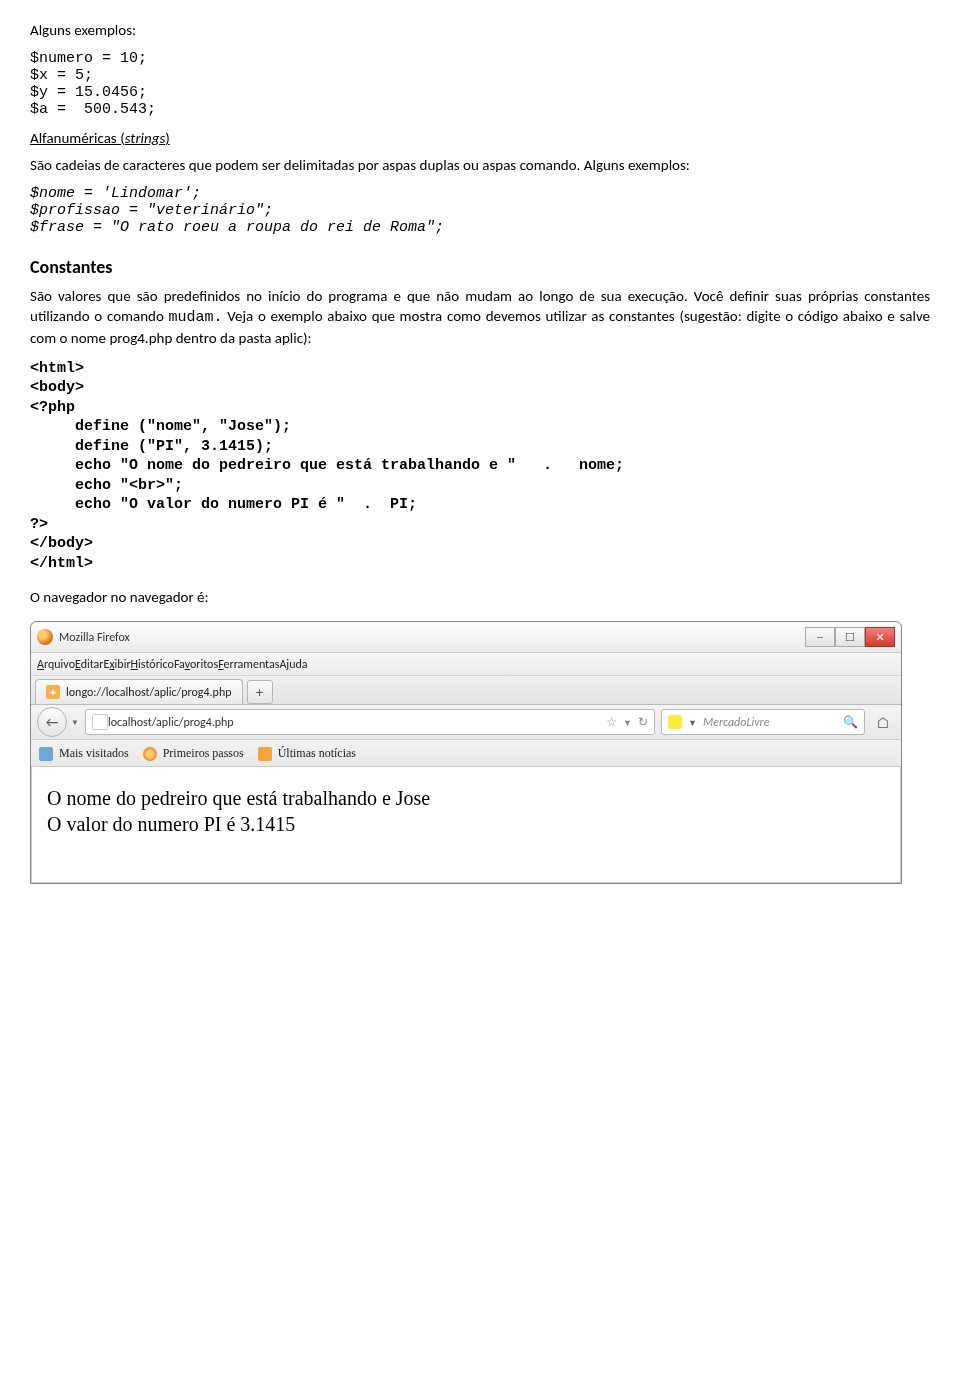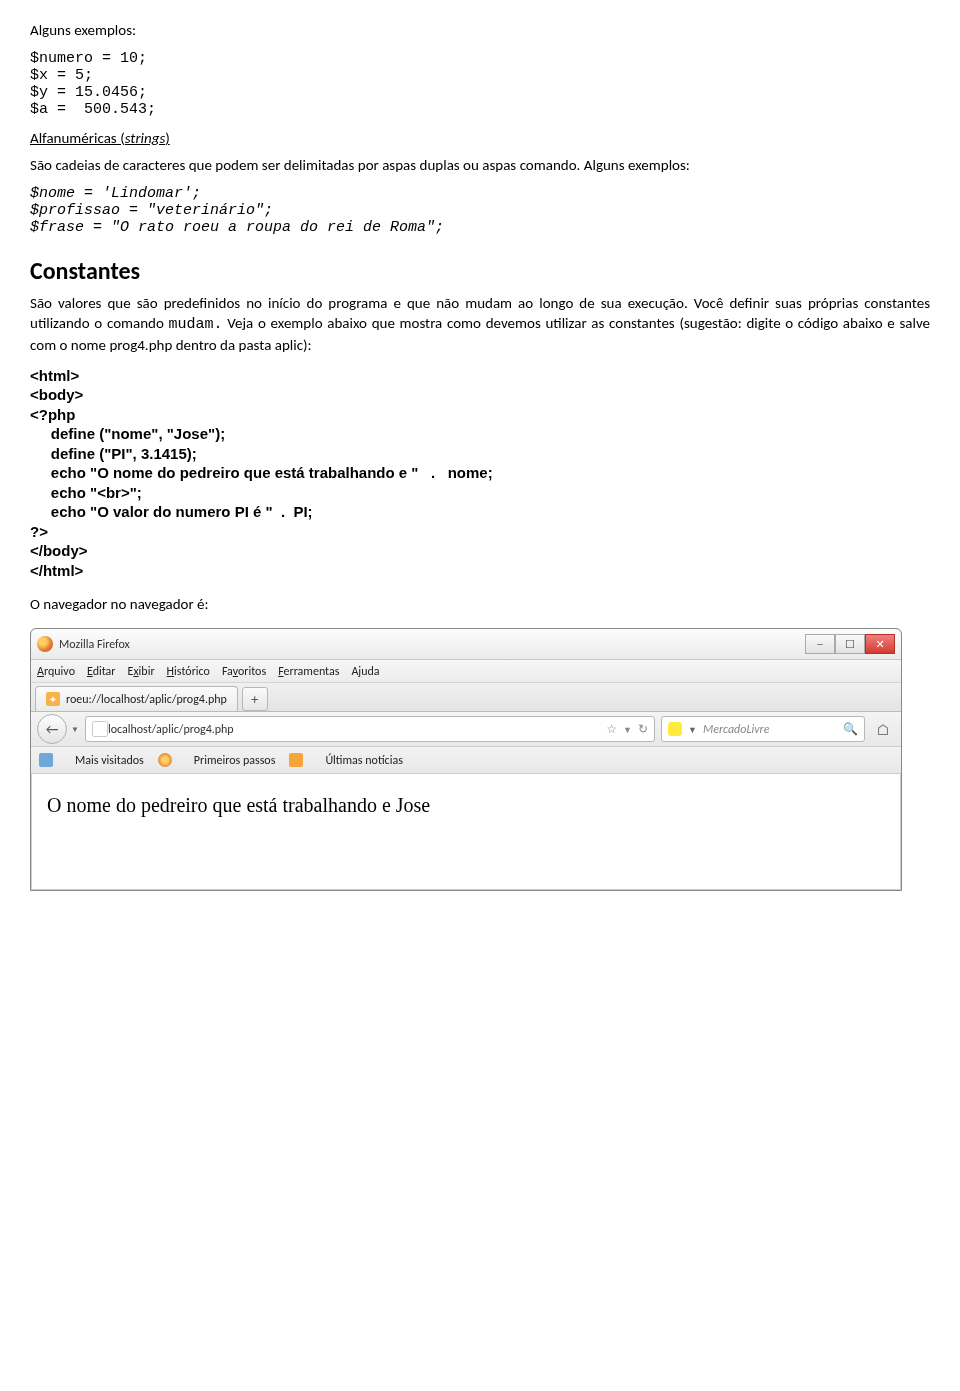--- a/index.html
+++ b/index.html
@@ -17,30 +17,30 @@
     white-space: pre;
   }
   .underline {
     text-decoration: underline;
   }
   .italic {
     font-style: italic;
   }
   h2 {
     font-family: Calibri, Arial, sans-serif;
-    font-size: 24px;
+    font-size: 18px;
     font-weight: bold;
     margin: 20px 0 8px 0;
   }
   p {
     margin: 0 0 6px 0;
     line-height: 1.35;
   }
   .code-block {
-    font-family: Liberation Sans, sans-serif;
+    font-family: Liberation Mono, monospace;
     font-size: 15px;
     font-weight: bold;
     white-space: pre;
     margin: 10px 0;
     line-height: 1.3;
   }
   
   .window {
     border: 1px solid #888;
     border-radius: 6px 6px 0 0;
@@ -86,21 +86,20 @@
     background: linear-gradient(#f08080,#d43b2f);
     border-color: #b03028;
     color: #fff;
   }
   .menubar {
     background: linear-gradient(#f6f6f6,#ececec);
     height: 22px;
     display: flex;
     align-items: center;
     padding: 0 6px;
-    gap: 12px;
     font-size: 12px;
     border-bottom: 1px solid #d5d5d5;
   }
   .menubar span { color: #222; }
   .menubar .accel { text-decoration: underline; }
   .tabbar {
     background: linear-gradient(#f0f0f0,#e4e4e4);
     height: 28px;
     display: flex;
     align-items: flex-end;
@@ -206,21 +205,21 @@
   }
   .bookmarkbar {
     background: linear-gradient(#f2f2f2,#e8e8e8);
     border-bottom: 1px solid #ccc;
     height: 26px;
     display: flex; align-items: center;
     padding: 0 8px;
     gap: 14px;
     font-size: 12px;
   }
-  .bmk { display: flex; align-items: flex-start; gap: 22px; color: #222; }
+  .bmk { display: flex; align-items: flex-end; gap: 6px; color: #222; font-family: Liberation Serif, serif; }
   .bmk .bic {
     width: 14px; height: 14px;
     border-radius: 2px;
   }
   .content {
     padding: 18px 16px;
     font-family: "Times New Roman", serif;
     font-size: 20px;
     color: #000;
     line-height: 1.3;
@@ -283,21 +282,21 @@
     <span>E<span class="accel">x</span>ibir</span>
     <span><span class="accel">H</span>istórico</span>
     <span>Fa<span class="accel">v</span>oritos</span>
     <span><span class="accel">F</span>erramentas</span>
     <span>A<span class="accel">j</span>uda</span>
   </div>
 
   <div class="tabbar">
     <div class="tab">
       <div class="favicon">✦</div>
-      <span>roeu://localhost/aplic/prog4.php</span>
+      <span>longo://localhost/aplic/prog4.php</span>
     </div>
     <div class="newtab">+</div>
   </div>
 
   <div class="navbar">
     <div class="circle-btn">←</div>
     <span class="dropdown-caret">▼</span>
     <div class="urlbar">
       <div class="favicon2"></div>
       <span>localhost/aplic/prog4.php</span>
@@ -326,14 +325,15 @@
       <span>Primeiros passos</span>
     </div>
     <div class="bmk">
       <div class="bic" style="background:#f7a53b;"></div>
       <span>Últimas notícias</span>
     </div>
   </div>
 
   <div class="content">
     <div>O nome do pedreiro que está trabalhando e Jose</div>
+    <div>O valor do numero PI é 3.1415</div>
   </div>
 </div>
 
 </body></html>

